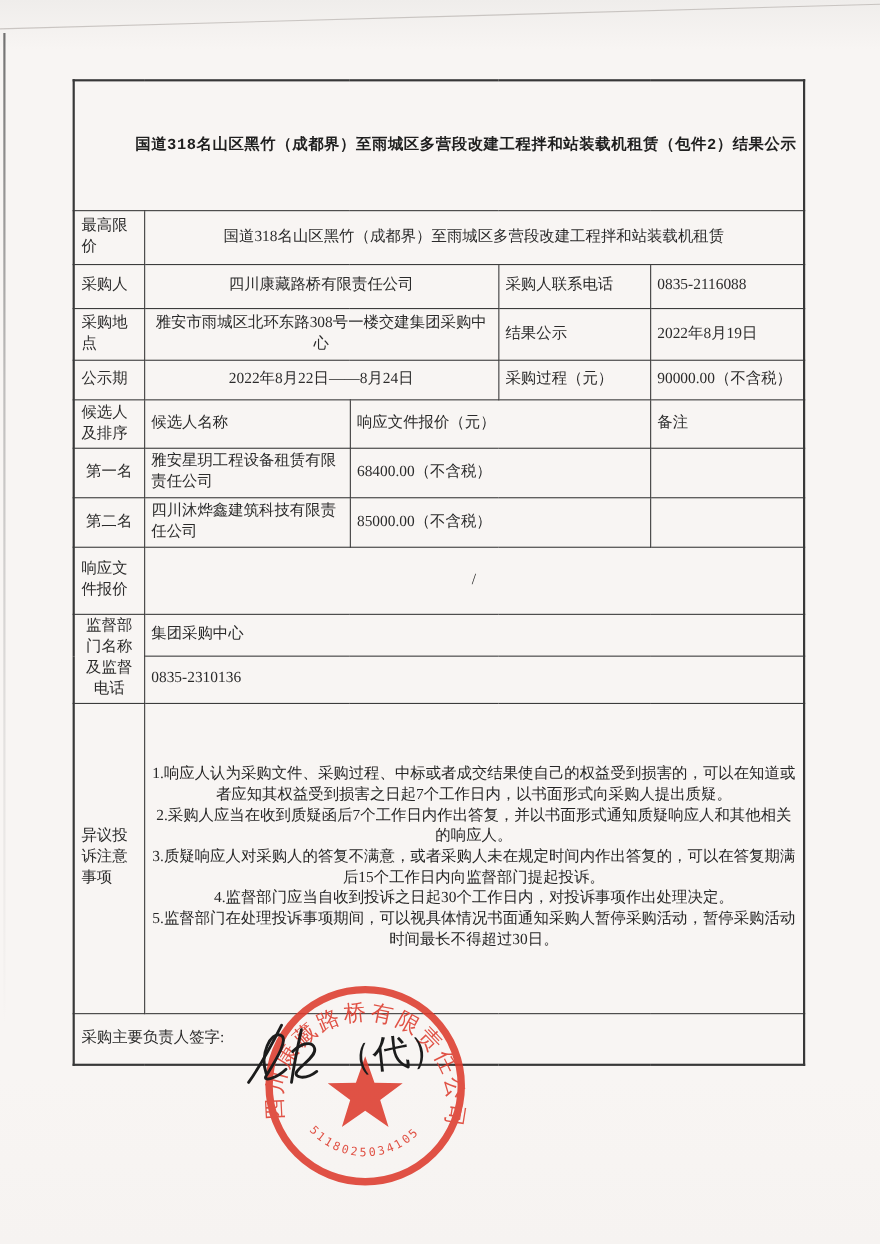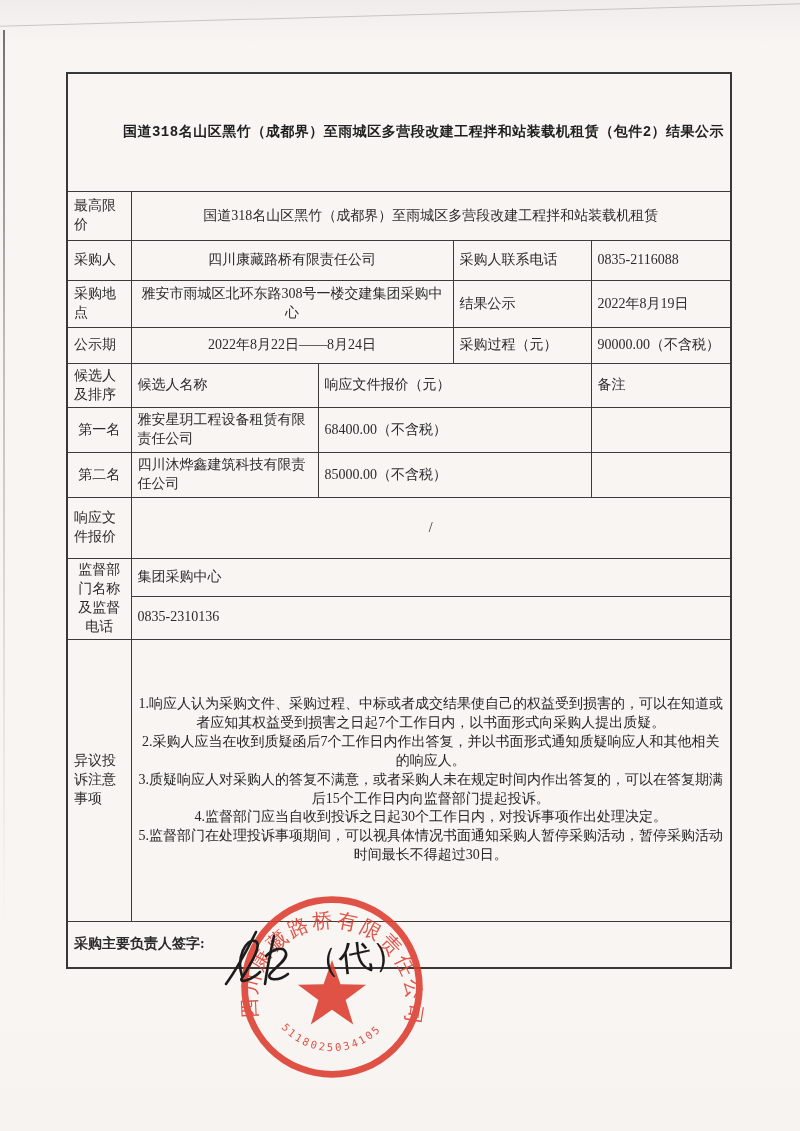--- a/index.html
+++ b/index.html
@@ -53,21 +53,21 @@
   .h-project{height:49px;}
   .h-purchaser{height:40px;}
   .h-location{height:47px;margin-top:14px;}
   .h-publicity{height:36px;}
   .h-candhead{height:44px;}
   .h-cand{height:45px;}
   .h-other{height:61px;}
   .h-sup1{height:37px;}
   .h-sup2{height:41px;}
   .h-objection{height:282px;}
-  .h-sign{height:47px;font-weight:bold;}
+  .h-sign{height:47px;}
   td.cc{text-align:left;}
   td.vv{text-align:center;padding-left:8px;}
   td.objection-text{
     white-space:pre-line;font-size:14.5px;line-height:1.58;
     padding:8px 9px;text-align:center;vertical-align:middle;color:#262626;
   }
   td.slash{text-align:center;font-size:16px;}
   td.sign-row{font-size:15px;padding-left:8px;vertical-align:middle;}
   .seal{
     position:absolute;left:236px;top:891px;width:192px;height:192px;

